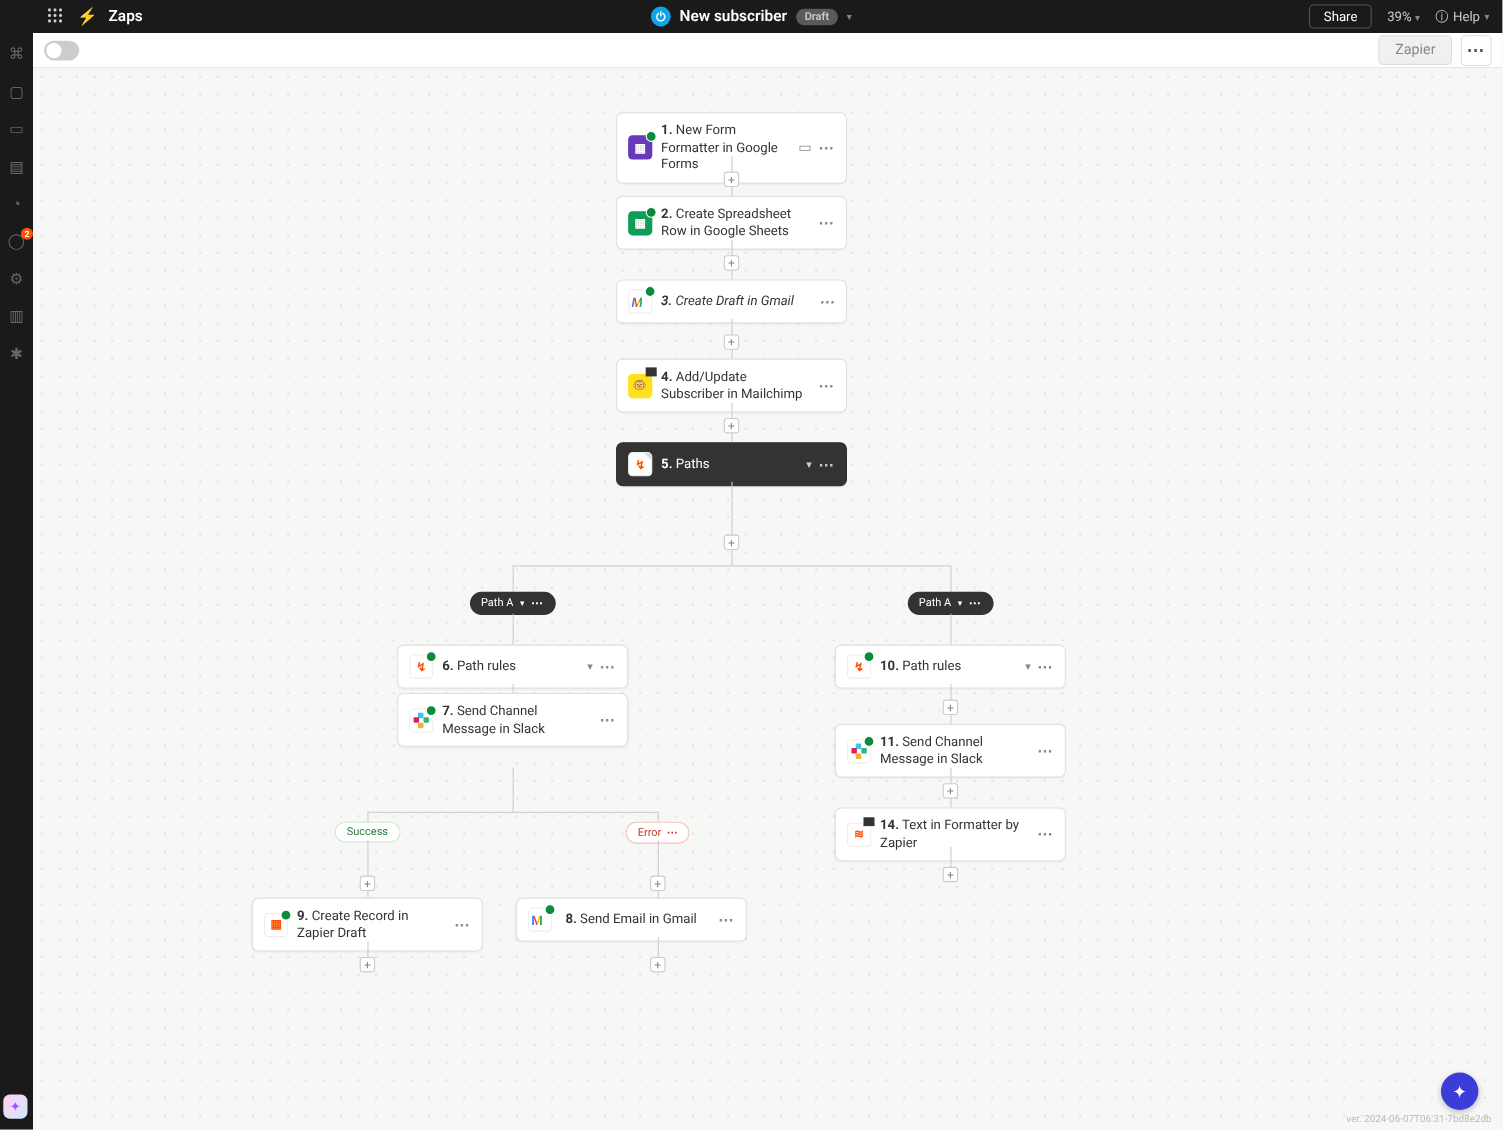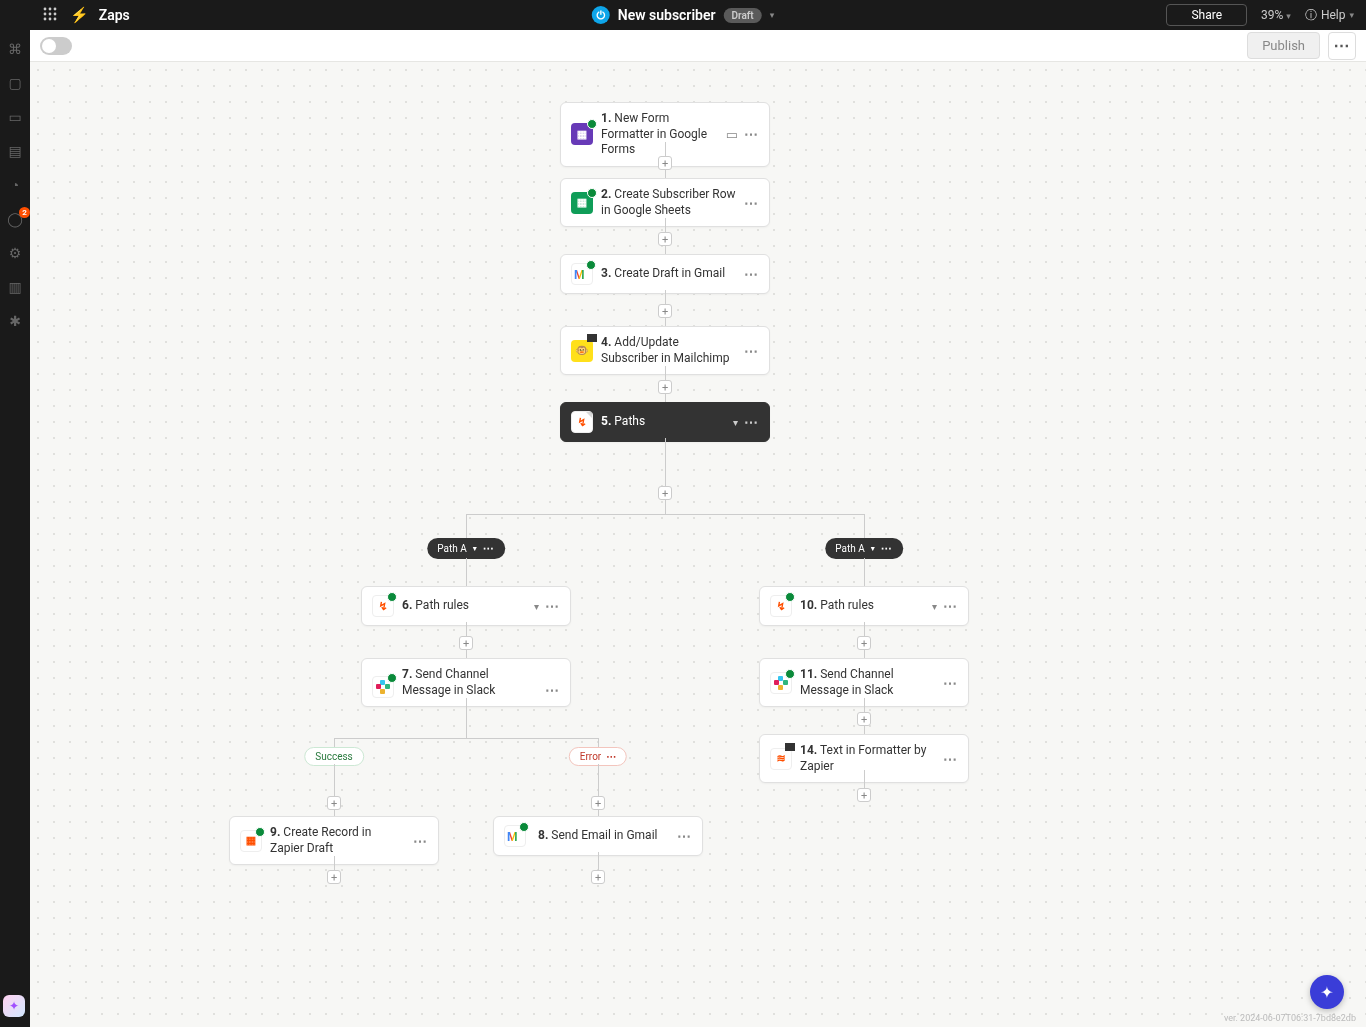--- a/index.html
+++ b/index.html
@@ -10,21 +10,21 @@
 .header-left { display: flex; align-items: center; gap: 10px; }
 .home-btn { width: 20px; height: 20px; display: flex; align-items: center; justify-content: center; border-radius: 4px; }
 .grid-icon { width: 18px; height: 18px; display: inline-block; }
 .bolt { color: #ff4f00; font-size: 15px; }
 .header-title { font-weight: 600; font-size: 14px; }
 .header-center { position: absolute; left: 50%; transform: translateX(-50%); display: flex; align-items: center; gap: 8px; }
 .power-icon { width: 18px; height: 18px; background: #0ea5e9; border-radius: 50%; display: flex; align-items: center; justify-content: center; color: #fff; font-size: 11px; font-weight: bold; }
 .zap-name { font-weight: 600; font-size: 14px; color: #fff; }
 .draft-badge { background: #5a5a5a; color: #ccc; font-size: 10px; padding: 2px 8px; border-radius: 10px; font-weight: 600; }
 .header-right { margin-left: auto; display: flex; align-items: center; gap: 14px; }
-.share-btn { background: transparent; border: 1px solid #555; color: #fff; padding: 3px 24px; border-radius: 4px; font-size: 12px; cursor: pointer; }
+.share-btn { background: transparent; border: 1px solid #555; color: #fff; padding: 3px 12px; border-radius: 4px; font-size: 12px; cursor: pointer; }
 .zoom-txt { color: #ccc; font-size: 12px; }
 .help-txt { color: #ccc; font-size: 12px; display: flex; align-items: center; gap: 4px; }
 .chev { font-size: 9px; color: #888; }
 
 
 .subbar { height: 32px; background: #fff; border-bottom: 1px solid #e6e6e3; display: flex; align-items: center; padding: 0 10px; margin-left: 30px; }
 .toggle { width: 32px; height: 18px; background: #ccc; border-radius: 9px; position: relative; }
 .toggle::after { content: ''; position: absolute; width: 14px; height: 14px; background: #fff; border-radius: 50%; top: 2px; left: 2px; }
 .subbar-right { margin-left: auto; display: flex; align-items: center; gap: 8px; }
 .publish-btn { background: #f0f0f0; border: 1px solid #ddd; color: #888; padding: 5px 14px; border-radius: 4px; font-size: 13px; cursor: pointer; }
@@ -147,50 +147,50 @@
         <span>ⓘ</span> 
         <span>Help</span> 
         <span class="chev">▾</span>
       </span>
   </div>
 </div>
 
 <div class="subbar">
   <div class="toggle"></div>
   <div class="subbar-right">
-    <button class="publish-btn">Publish</button>
+    <button class="publish-btn">Zapier</button>
     <div class="more-btn">⋯</div>
   </div>
 </div>
 
 <div class="canvas">
   <div class="flow">
 
     <div class="step" style="left:530px; top:40px;">
       <div class="step-icon ic-forms">▦<span class="status"></span></div>
       <div class="step-text"><b>1.</b> <span>New Form Formatter in Google Forms</span></div>
       <div class="step-actions">
         <span class="step-note">▭</span>
         <span class="step-dots">⋯</span>
       </div>
     </div>
     <div class="vline" style="left:635px; top:80px; height:36px;"></div>
     <div class="plus" style="left:635px; top:94px;">+</div>
 
     <div class="step" style="left:530px; top:116px;">
       <div class="step-icon ic-sheets">▦<span class="status"></span></div>
-      <div class="step-text"><b>2.</b> <span>Create Subscriber Row in Google Sheets</span></div>
+      <div class="step-text"><b>2.</b> <span>Create Spreadsheet Row in Google Sheets</span></div>
       <div class="step-actions">
           <span class="step-dots">⋯</span>
         </div>
     </div>
     <div class="vline" style="left:635px; top:156px; height:36px;"></div>
     <div class="plus" style="left:635px; top:170px;">+</div>
 
-    <div class="step" style="left:530px; top:192px;">
+    <div class="step" style="left:530px; top:192px;font-style:italic;">
       <div class="step-icon ic-gmail">
           <span class="gmail-m"></span>
           <span class="status"></span>
         </div>
       <div class="step-text"><b>3.</b> <span>Create Draft in Gmail</span></div>
       <div class="step-actions">
           <span class="step-dots">⋯</span>
         </div>
     </div>
     <div class="vline" style="left:635px; top:228px; height:36px;"></div>
@@ -253,21 +253,21 @@
           <span class="step-chevron">▾</span>
           <span class="step-dots">⋯</span>
         </div>
     </div>
 
     <div class="vline" style="left:436px; top:560px; height:36px;"></div>
     <div class="plus" style="left:436px; top:574px;">+</div>
     <div class="vline" style="left:834px; top:560px; height:36px;"></div>
     <div class="plus" style="left:834px; top:574px;">+</div>
 
-    <div class="step" style="left:331px; top:596px;align-items:flex-end;">
+    <div class="step" style="left:331px; top:568px;">
       <div class="step-icon ic-slack">
           <span class="slack-sq">
             <span class="s1"></span>
             <span class="s2"></span>
             <span class="s3"></span>
             <span class="s4"></span>
           </span>
           <span class="status"></span>
         </div>
       <div class="step-text"><b>7.</b> <span>Send Channel Message in Slack</span></div>
@@ -321,21 +321,21 @@
     <div class="plus" style="left:834px; top:726px;">+</div>
 
     <div class="step" style="left:199px; top:754px;">
       <div class="step-icon ic-tables">▦<span class="status"></span></div>
       <div class="step-text"><b>9.</b> <span>Create Record in Zapier Draft</span></div>
       <div class="step-actions">
           <span class="step-dots">⋯</span>
         </div>
     </div>
 
-    <div class="step" style="left:463px; top:754px;gap:12px;">
+    <div class="step" style="left:439px; top:754px;gap:12px;">
       <div class="step-icon ic-gmail">
           <span class="gmail-m"></span>
           <span class="status"></span>
         </div>
       <div class="step-text"><b>8.</b> <span>Send Email in Gmail</span></div>
       <div class="step-actions">
           <span class="step-dots">⋯</span>
         </div>
     </div>
 

